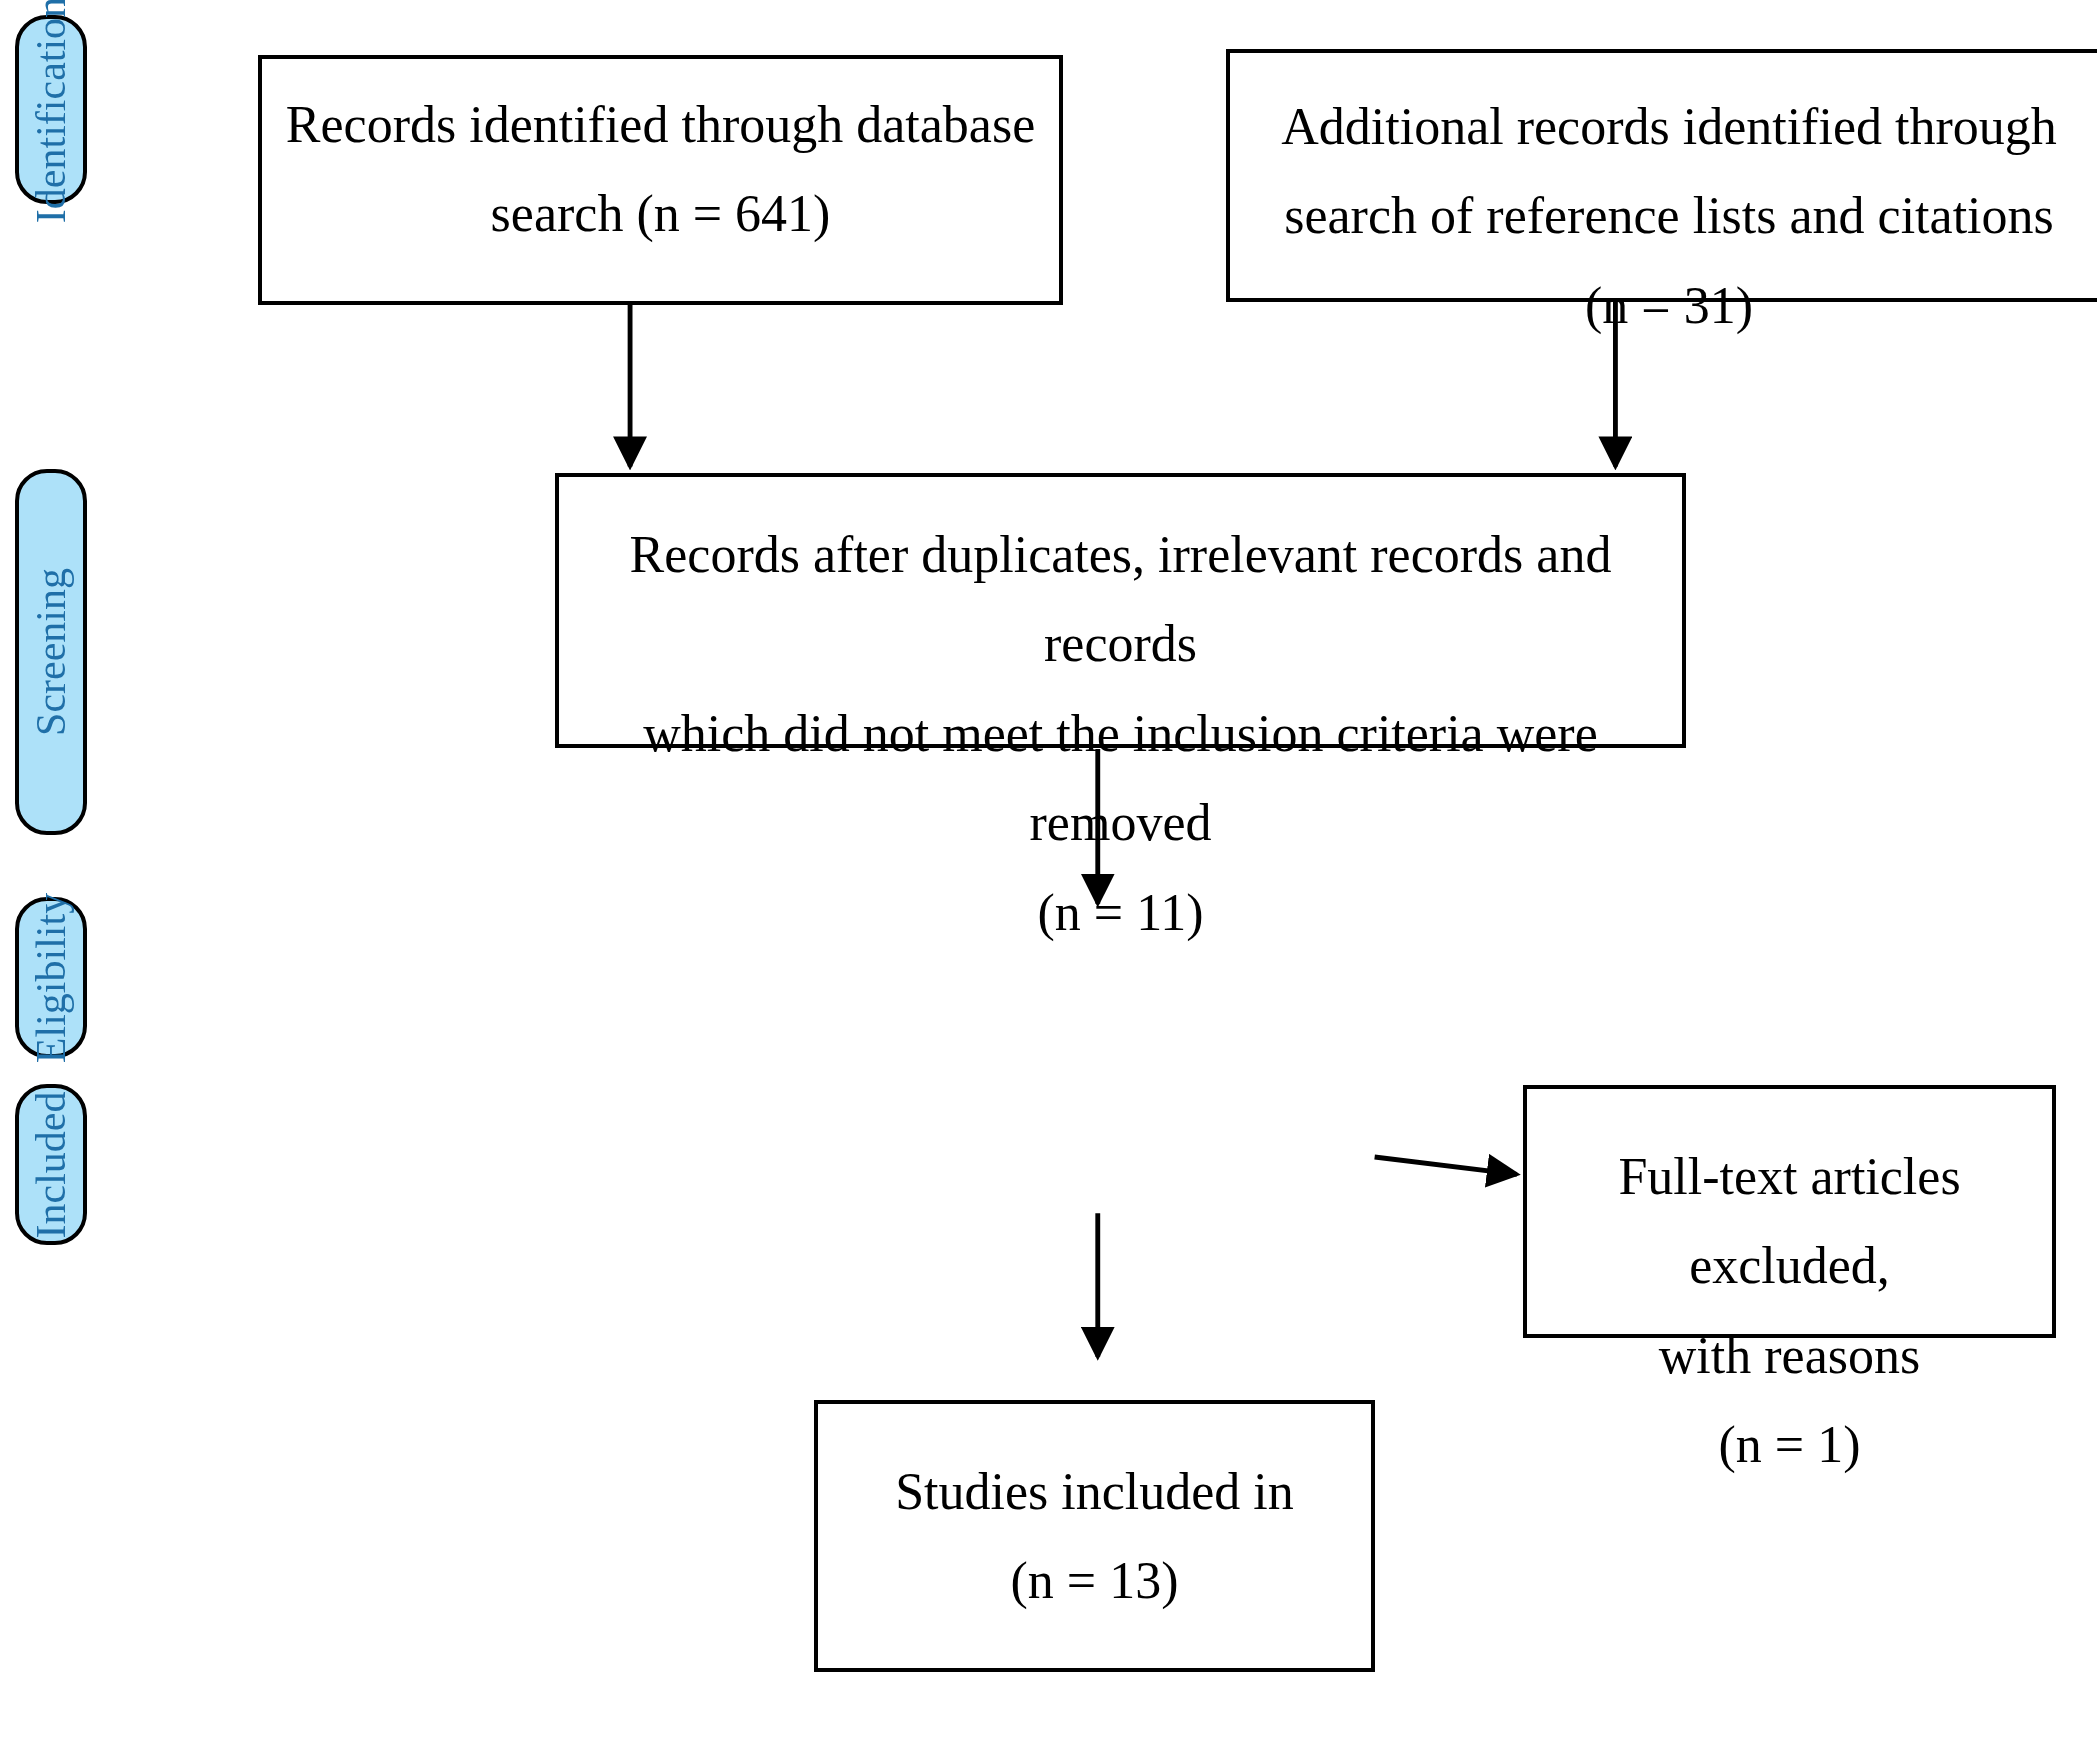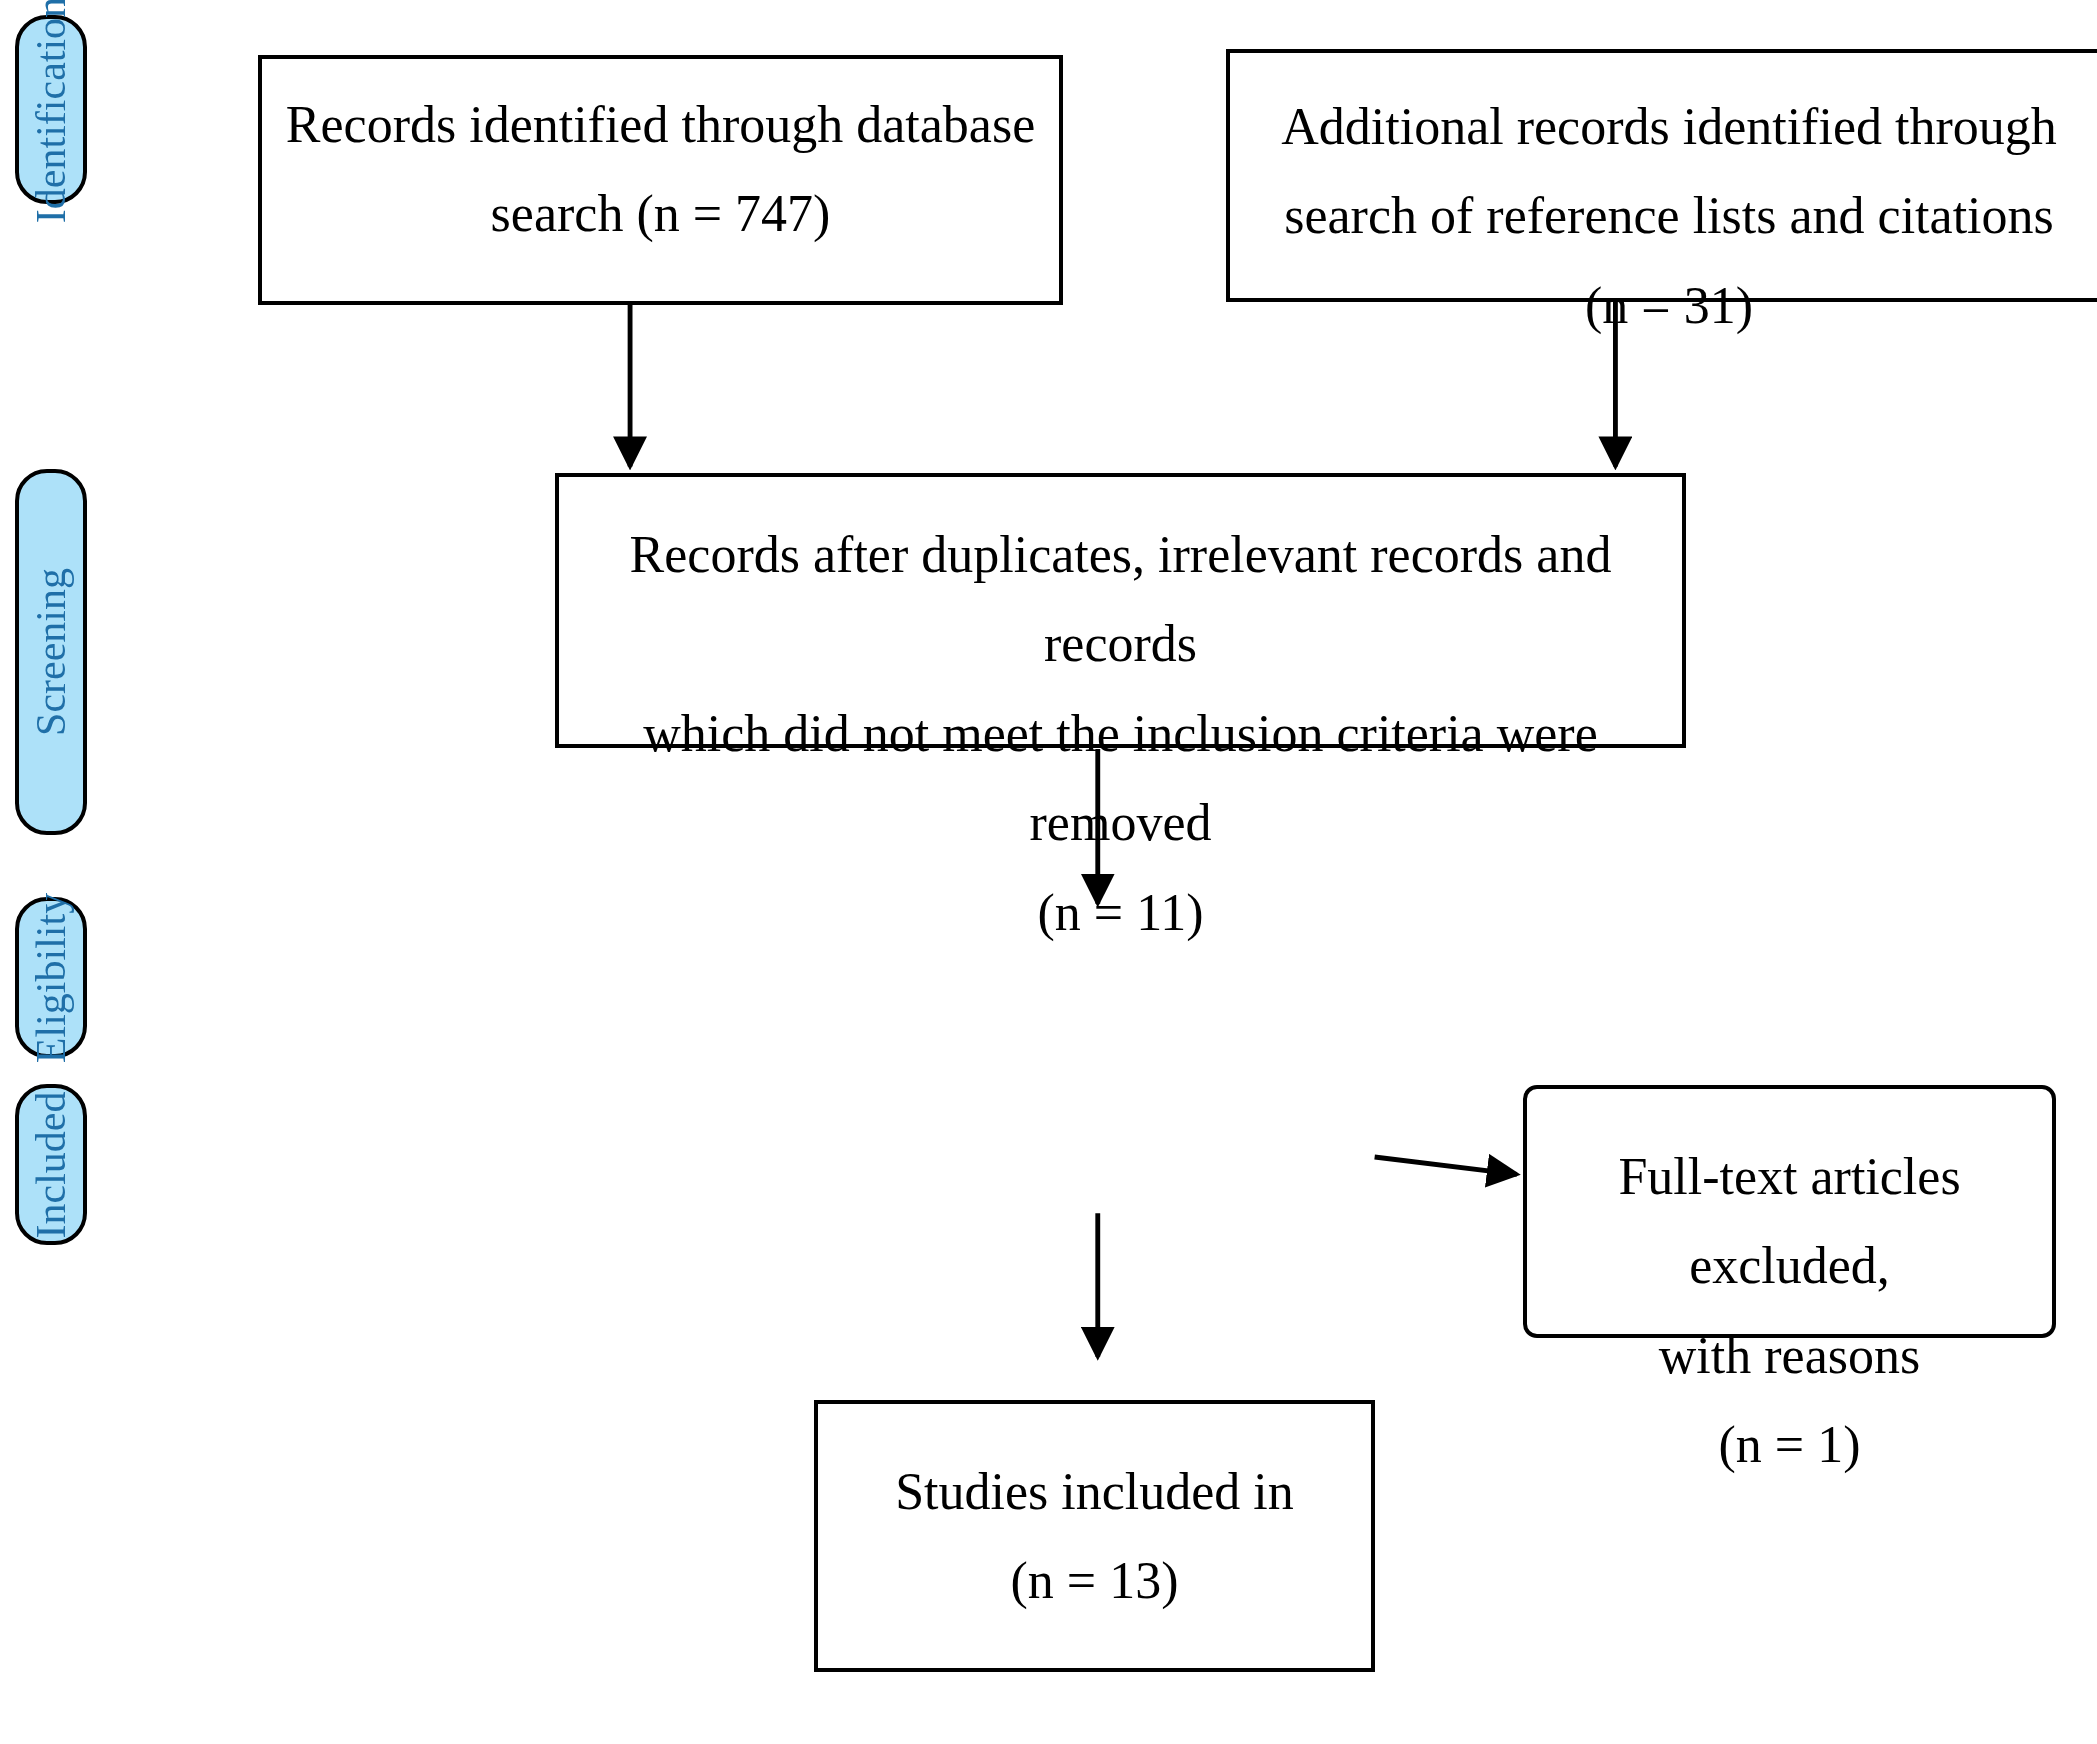--- a/index.html
+++ b/index.html
@@ -72,21 +72,21 @@
   #box-after-duplicates { left: 555px;  top: 473px;  width: 1131px; height: 275px; }
   #box-fulltext-assessed { left: 814px; top: 911px; width: 561px; height: 303px; }
   #box-fulltext-excluded { left: 1523px; top: 1085px; width: 533px; height: 253px; }
   #box-studies-included { left: 814px; top: 1364px; width: 561px; height: 272px; margin-top: 36px; }
 
   
   #box-database-records { justify-content: flex-start; padding-top: 21px; }
   #box-additional-records { justify-content: flex-start; padding-top: 29px; }
   #box-after-duplicates { justify-content: flex-start; padding-top: 33px; }
   #box-fulltext-assessed { justify-content: flex-start; padding-top: 43px; }
-  #box-fulltext-excluded { justify-content: flex-start; padding-top: 43px; border-radius: 14px; }
+  #box-fulltext-excluded { justify-content: flex-start; padding-top: 43px; }
   #box-studies-included { justify-content: flex-start; padding-top: 43px; }
 
   
   #connectors {
     position: absolute;
     left: 0; top: 0;
     width: 2097px; height: 1745px;
     pointer-events: none;
   }
 </style>
@@ -106,21 +106,21 @@
   <div class="stage-label" id="stage-eligibility">
     <span class="stage-label-text">Eligibility</span>
   </div>
 
   <div class="stage-label" id="stage-included">
     <span class="stage-label-text">Included</span>
   </div>
 
   <div class="flow-box" id="box-database-records">
     <span class="line">Records identified through database</span>
-    <span class="line">search (n = 747)</span>
+    <span class="line">search (n = 641)</span>
   </div>
 
   <div class="flow-box" id="box-additional-records">
     <span class="line">Additional records identified through</span>
     <span class="line">search of reference lists and citations</span>
     <span class="line">(n = 31)</span>
   </div>
 
   <div class="flow-box" id="box-after-duplicates">
     <span class="line">Records after duplicates, irrelevant records and records</span>

